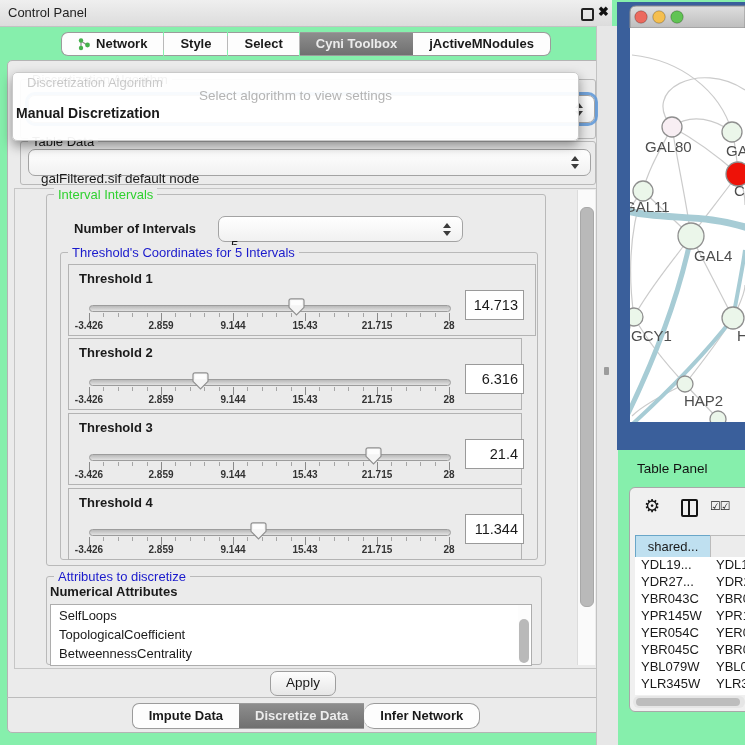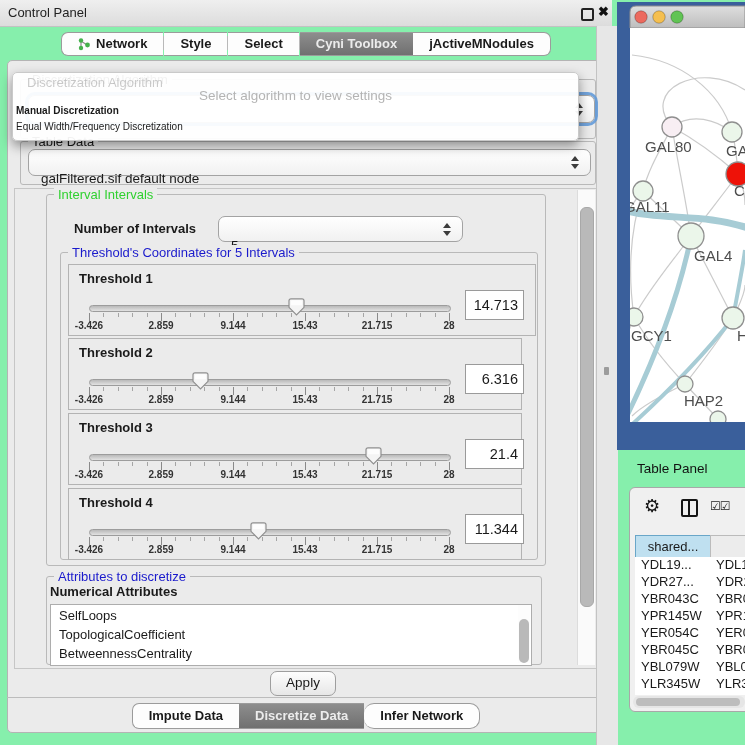--- a/index.html
+++ b/index.html
@@ -31,21 +31,21 @@
          font-size:13.5px;display:flex;align-items:center;}
   .combo .val{padding-left:12px;flex:1;white-space:nowrap;overflow:hidden;margin-top:32px;}
   .stepper{width:14px;display:flex;flex-direction:column;align-items:center;margin-right:8px;}
   .arr-up{width:0;height:0;border-left:4px solid transparent;border-right:4px solid transparent;border-bottom:5px solid #3c3c3c;margin-bottom:3px;}
   .arr-dn{width:0;height:0;border-left:4px solid transparent;border-right:4px solid transparent;border-top:5px solid #3c3c3c;}
   
   #algo-popup{left:12px;top:72px;width:565px;height:67px;background:rgba(255,255,255,0.94);
               border:1px solid #c9c9c9;border-radius:5px;box-shadow:0 5px 12px rgba(0,0,0,0.4);z-index:50;}
   #algo-popup .ghost{left:14px;top:2px;font-size:13px;color:#333;opacity:0.25;}
   #algo-popup .hint{left:0;top:15px;width:100%;text-align:center;font-size:13.5px;color:#b4b4b4;}
-  #algo-popup .item{left:3px;width:558px;height:16px;font-size:10px;white-space:nowrap;}
+  #algo-popup .item{left:3px;width:558px;height:16px;font-size:14px;white-space:nowrap;}
   
   #algo-combo{left:28px;top:95px;width:565px;height:26px;box-shadow:0 0 0 3px rgba(92,151,216,0.85);z-index:5;}
   
   .thr-panel{border:1px solid #b3b3b3;background:#ebebeb;width:452px;height:70px;}
   .thr-label{position:absolute;left:10px;top:6px;font-weight:bold;font-size:13px;}
   .track{position:absolute;left:20px;top:40px;width:360px;height:5px;border:1px solid #9c9c9c;border-radius:4px;
          background:linear-gradient(#b9b9b9,#e2e2e2);}
   .tickmark{position:absolute;width:1px;background:#8a8a8a;}
   .ticklab{position:absolute;top:55px;transform:translateX(-50%);font-size:10px;font-weight:bold;color:#333;white-space:nowrap;}
   .valbox{position:absolute;left:396px;top:25px;width:52px;height:28px;background:#fff;border:1px solid #9a9a9a;
@@ -138,21 +138,20 @@
     <div class="stepper">
         <div class="arr-up"></div>
         <div class="arr-dn"></div>
       </div>
   </div>
 
   <div id="algo-popup" class="abs">
     <div class="abs ghost lab">Discretization Algorithm</div>
     <div class="abs hint lab">Select algorithm to view settings</div>
     <div class="abs item lab" style="top:32px;font-weight:bold;">Manual Discretization</div>
-    <div class="abs item lab" style="top:48px;">Equal Width/Frequency Discretization</div>
   </div>
 
   <div class="abs grp" style="left:20px;top:141px;width:574px;height:42px;">
     <div class="grp-title">Table Data</div>
   </div>
   <div class="abs combo" style="left:28px;top:149px;width:561px;height:25px;">
     <div class="val lab">galFiltered.sif default node</div>
     <div class="stepper">
         <div class="arr-up"></div>
         <div class="arr-dn"></div>

